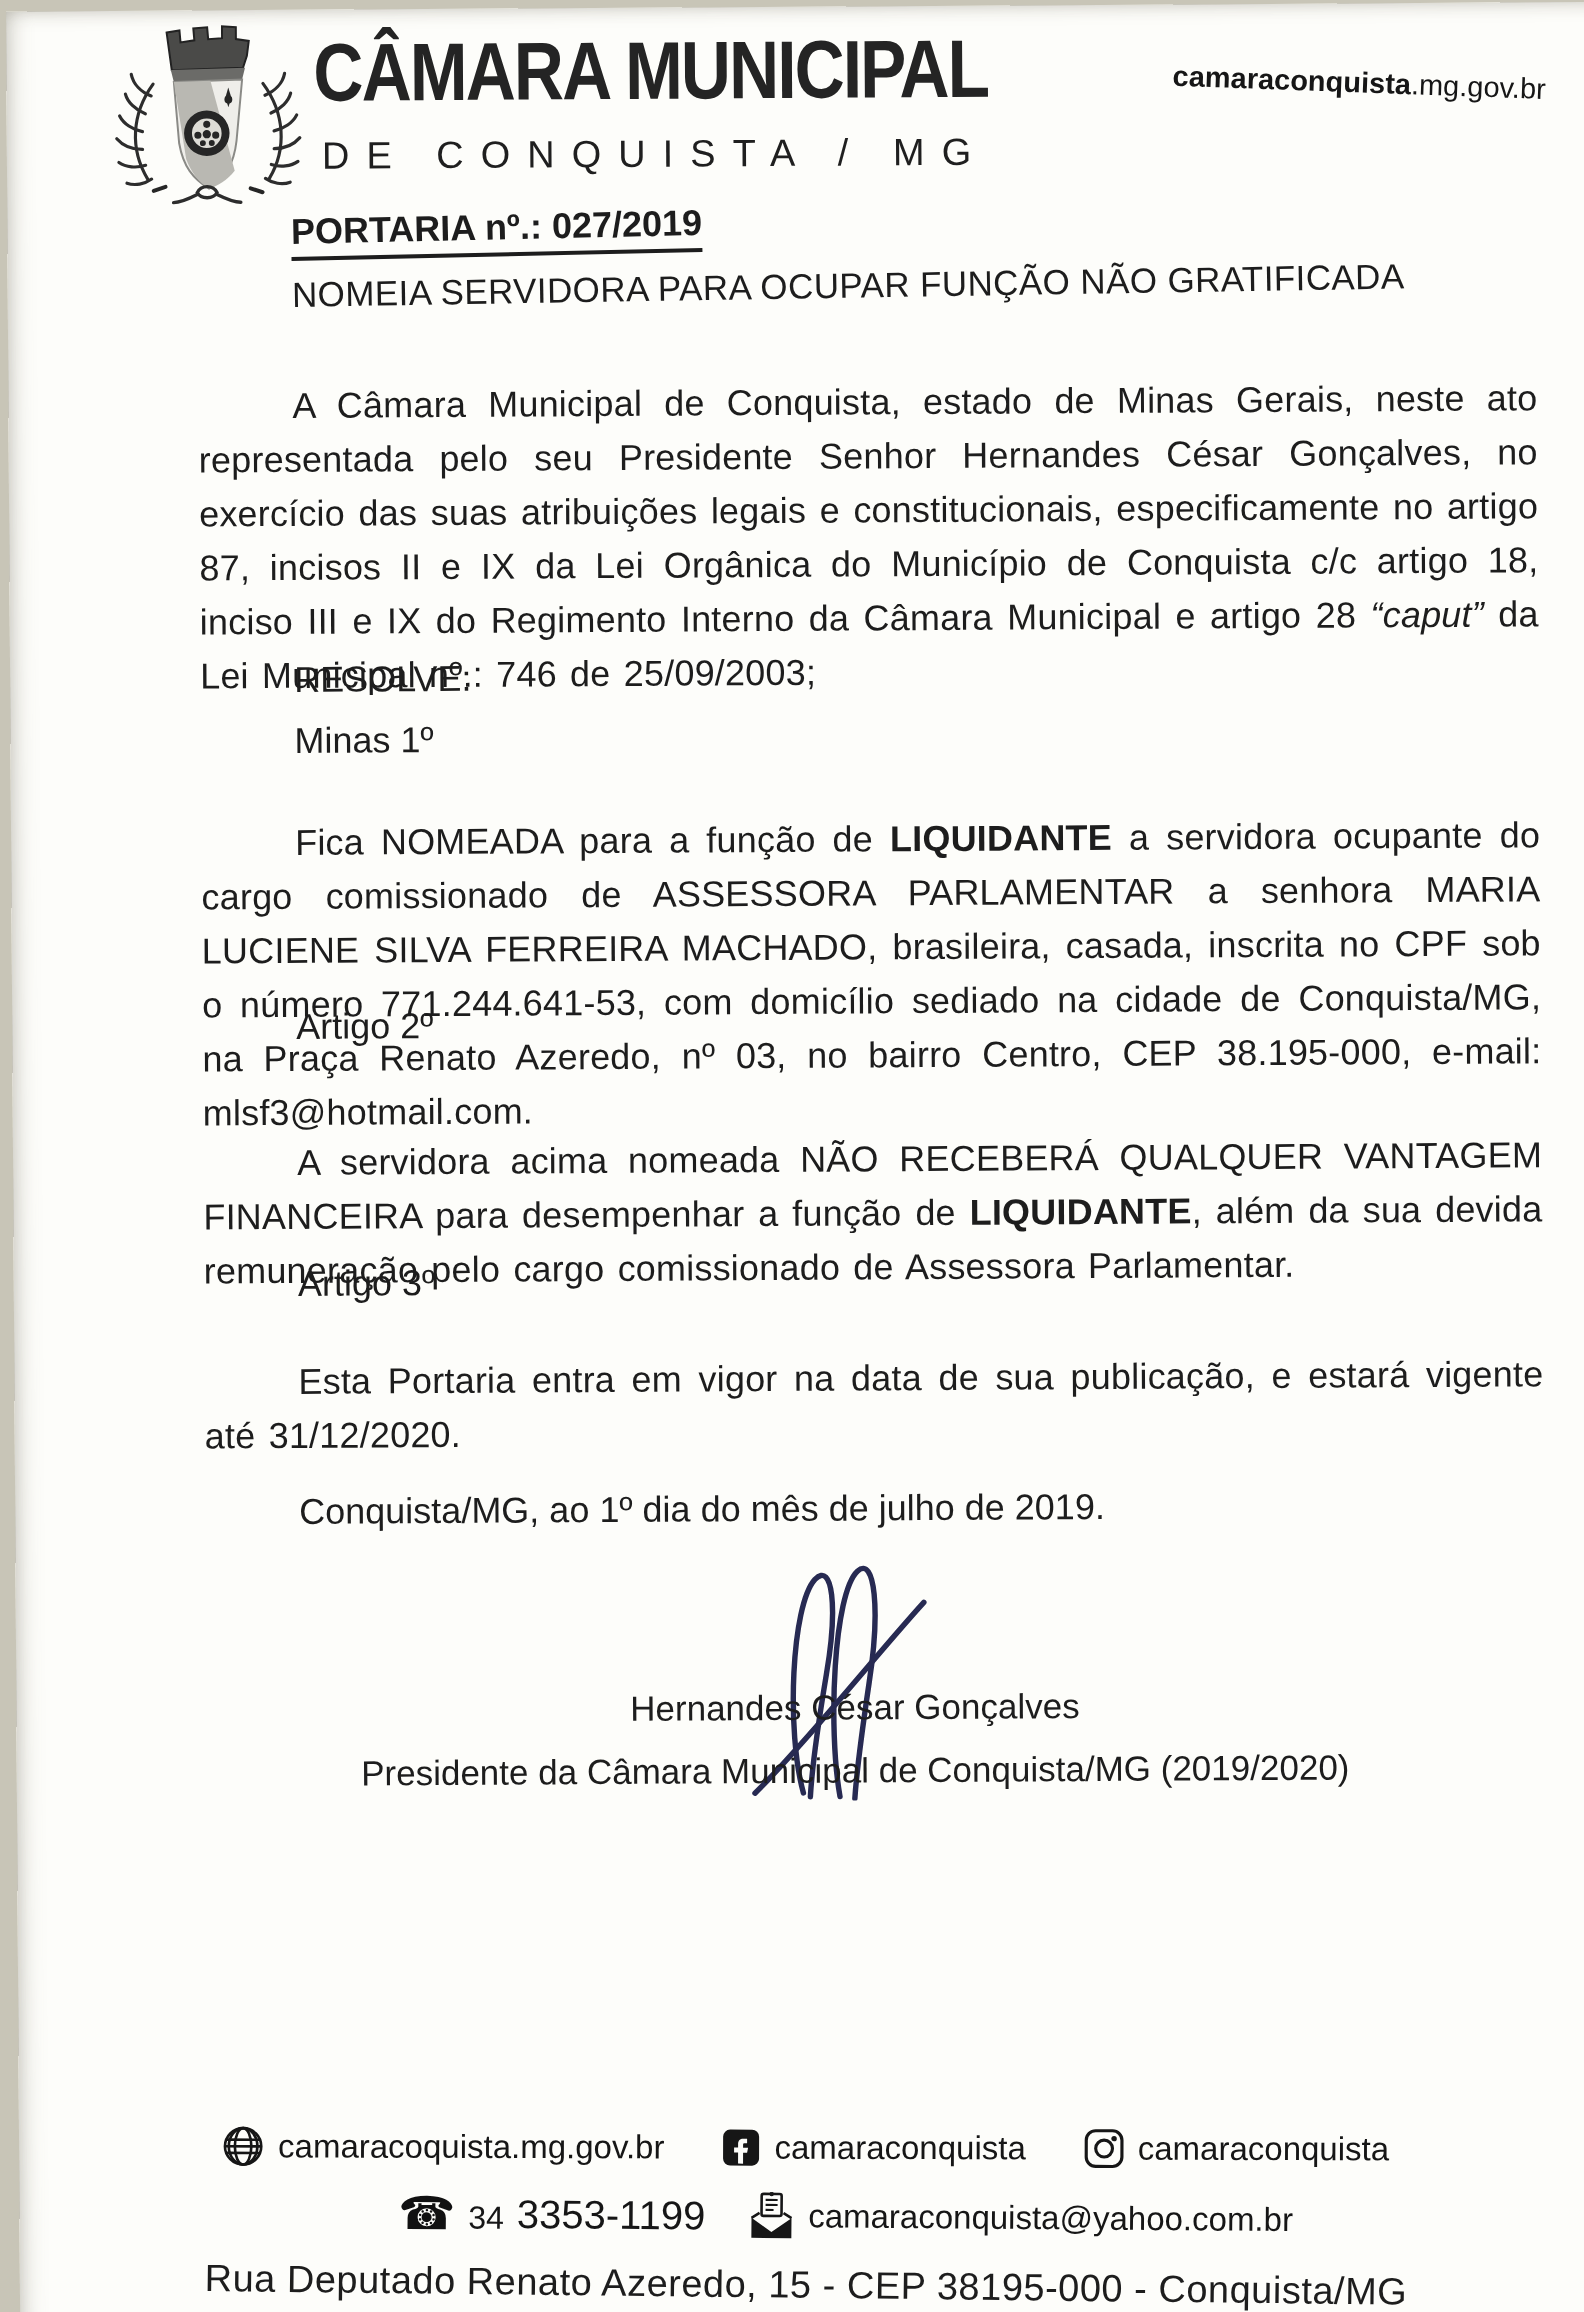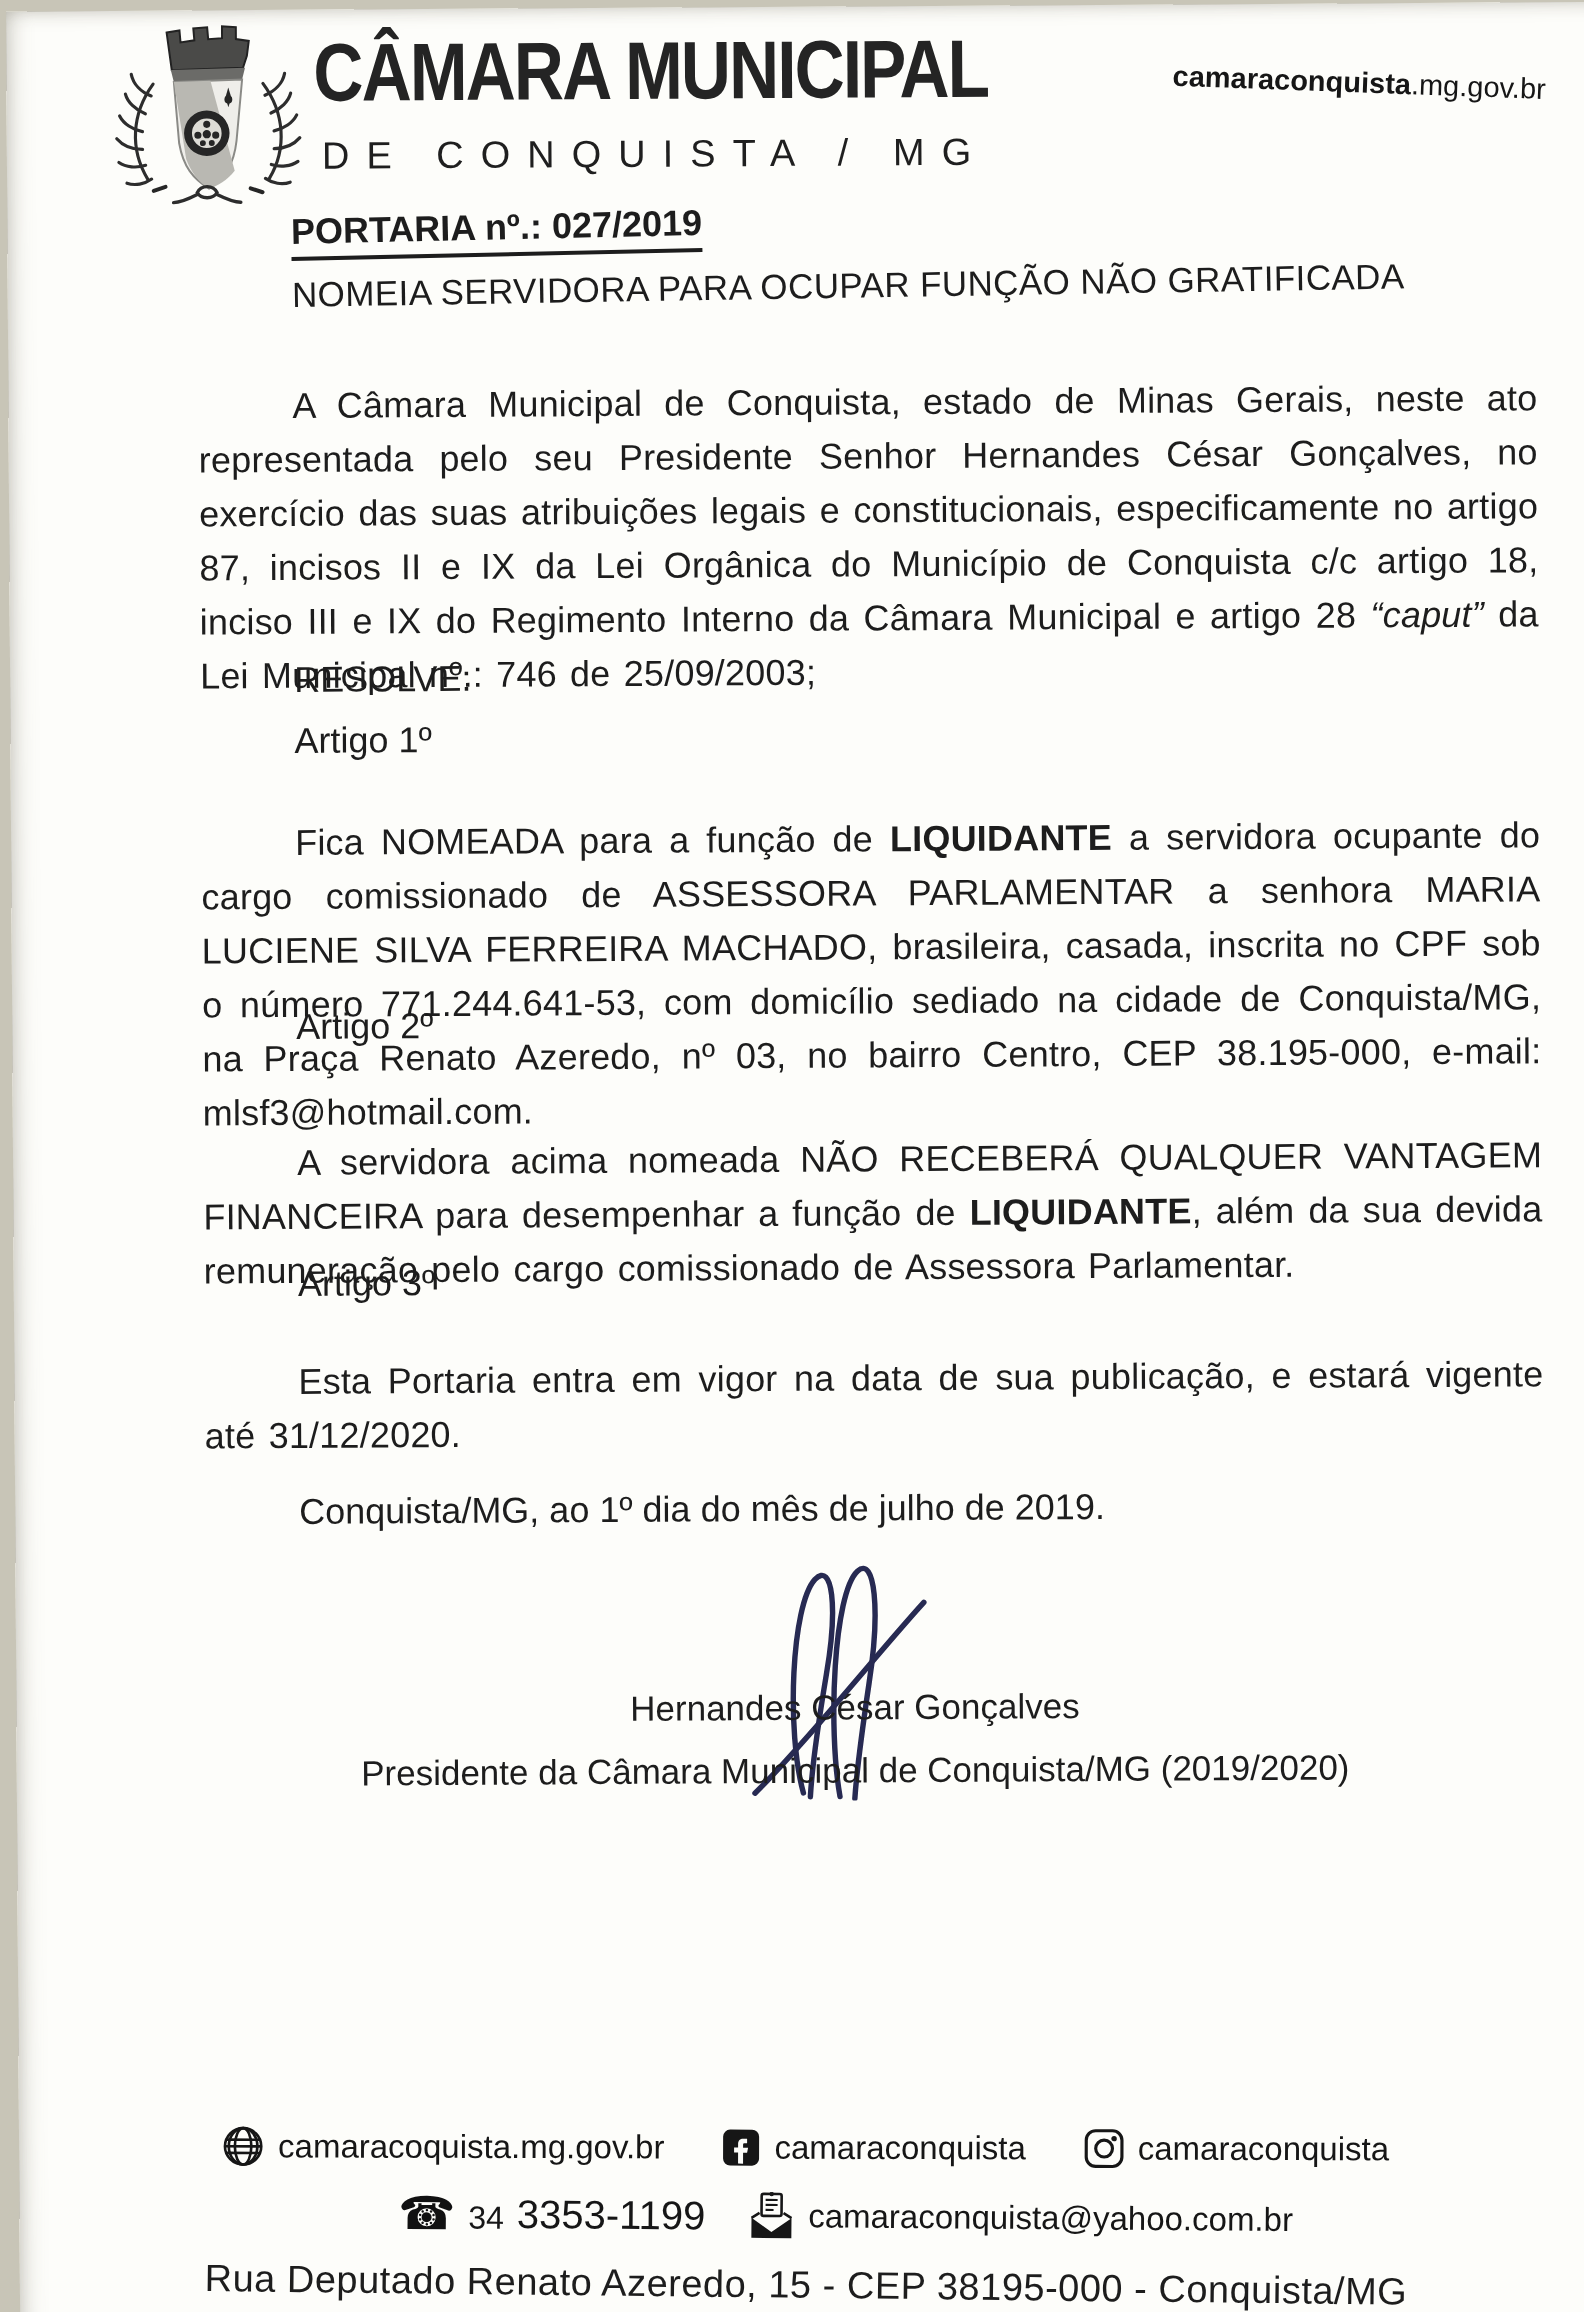--- a/index.html
+++ b/index.html
@@ -146,21 +146,21 @@
 
   <div class="doc">
 
     <div class="doc-title">PORTARIA nº.: 027/2019</div>
     <div class="doc-subject">NOMEIA SERVIDORA PARA OCUPAR FUNÇÃO NÃO GRATIFICADA</div>
 
     <p class="para" id="p-preamble"><span>A Câmara Municipal de Conquista, estado de Minas Gerais, neste ato representada pelo seu Presidente Senhor Hernandes César Gonçalves, no exercício das suas atribuições legais e constitucionais, especificamente no artigo 87, incisos II e IX da Lei Orgânica do Município de Conquista c/c artigo 18, inciso III e IX do Regimento Interno da Câmara Municipal e artigo 28 </span><i>“caput”</i><span> da Lei Municipal nº.: 746 de 25/09/2003;</span></p>
 
     <div class="inline-head" id="h-resolve">RESOLVE:</div>
 
-    <div class="inline-head" id="h-art1">Artigo 1º</div>
+    <div class="inline-head" id="h-art1">Minas 1º</div>
     <p class="para" id="p-article1"><span>Fica NOMEADA para a função de </span><b>LIQUIDANTE</b><span> a servidora ocupante do cargo comissionado de ASSESSORA PARLAMENTAR a senhora MARIA LUCIENE SILVA FERREIRA MACHADO, brasileira, casada, inscrita no CPF sob o número 771.244.641-53, com domicílio sediado na cidade de Conquista/MG, na Praça Renato Azeredo, nº 03, no bairro Centro, CEP 38.195-000, e-mail: mlsf3@hotmail.com.</span></p>
 
     <div class="inline-head" id="h-art2">Artigo 2º</div>
     <p class="para" id="p-article2"><span>A servidora acima nomeada NÃO RECEBERÁ QUALQUER VANTAGEM FINANCEIRA para desempenhar a função de </span><b>LIQUIDANTE</b><span>, além da sua devida remuneração pelo cargo comissionado de Assessora Parlamentar.</span></p>
 
     <div class="inline-head" id="h-art3">Artigo 3º</div>
     <p class="para" id="p-article3"><span>Esta Portaria entra em vigor na data de sua publicação, e estará vigente até 31/12/2020.</span></p>
 
     <div id="dateline">Conquista/MG, ao 1º dia do mês de julho de 2019.</div>
 

